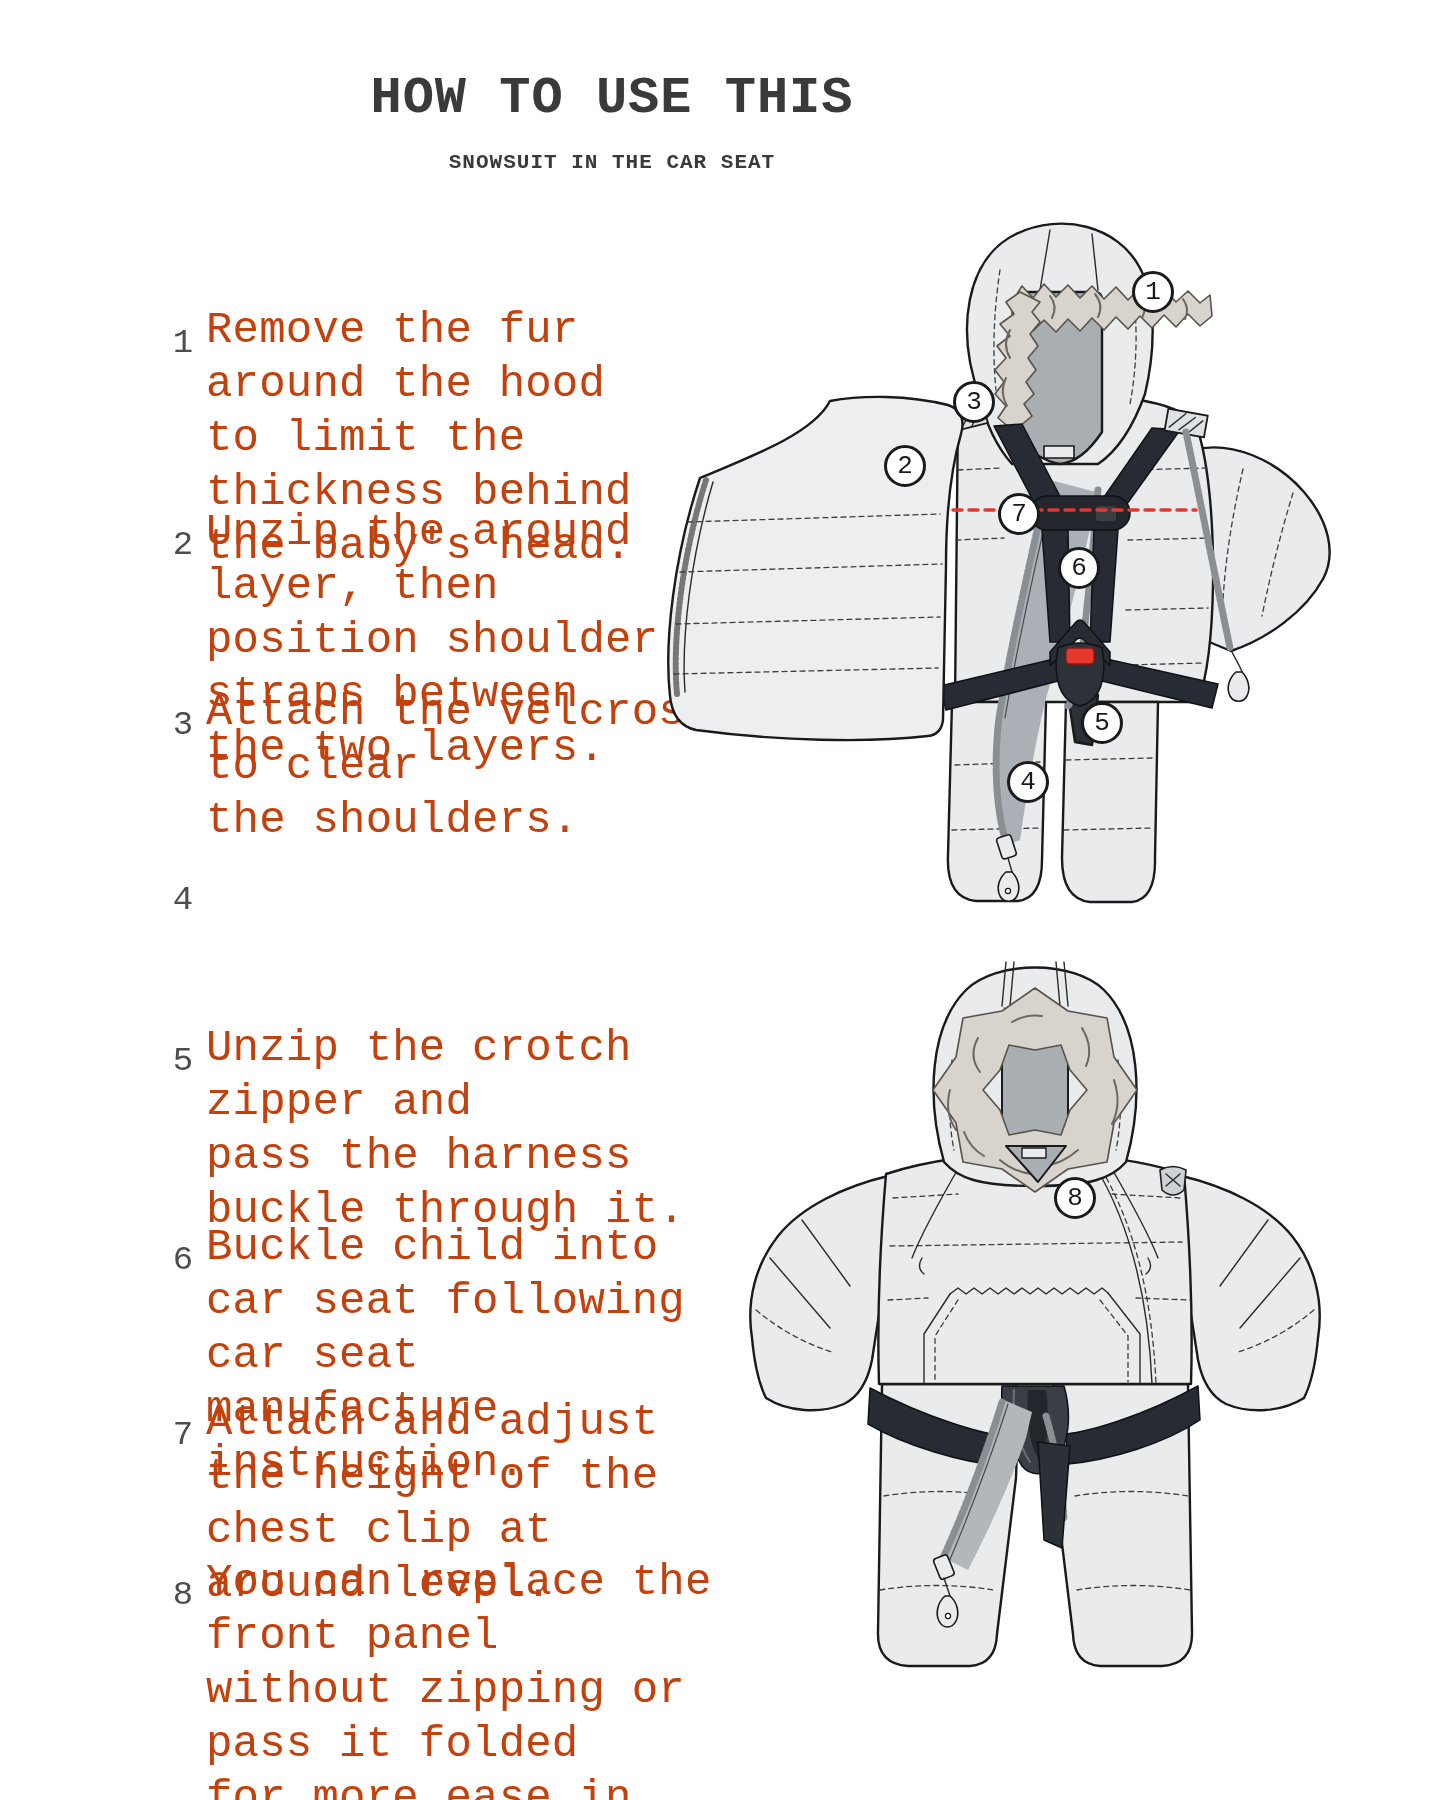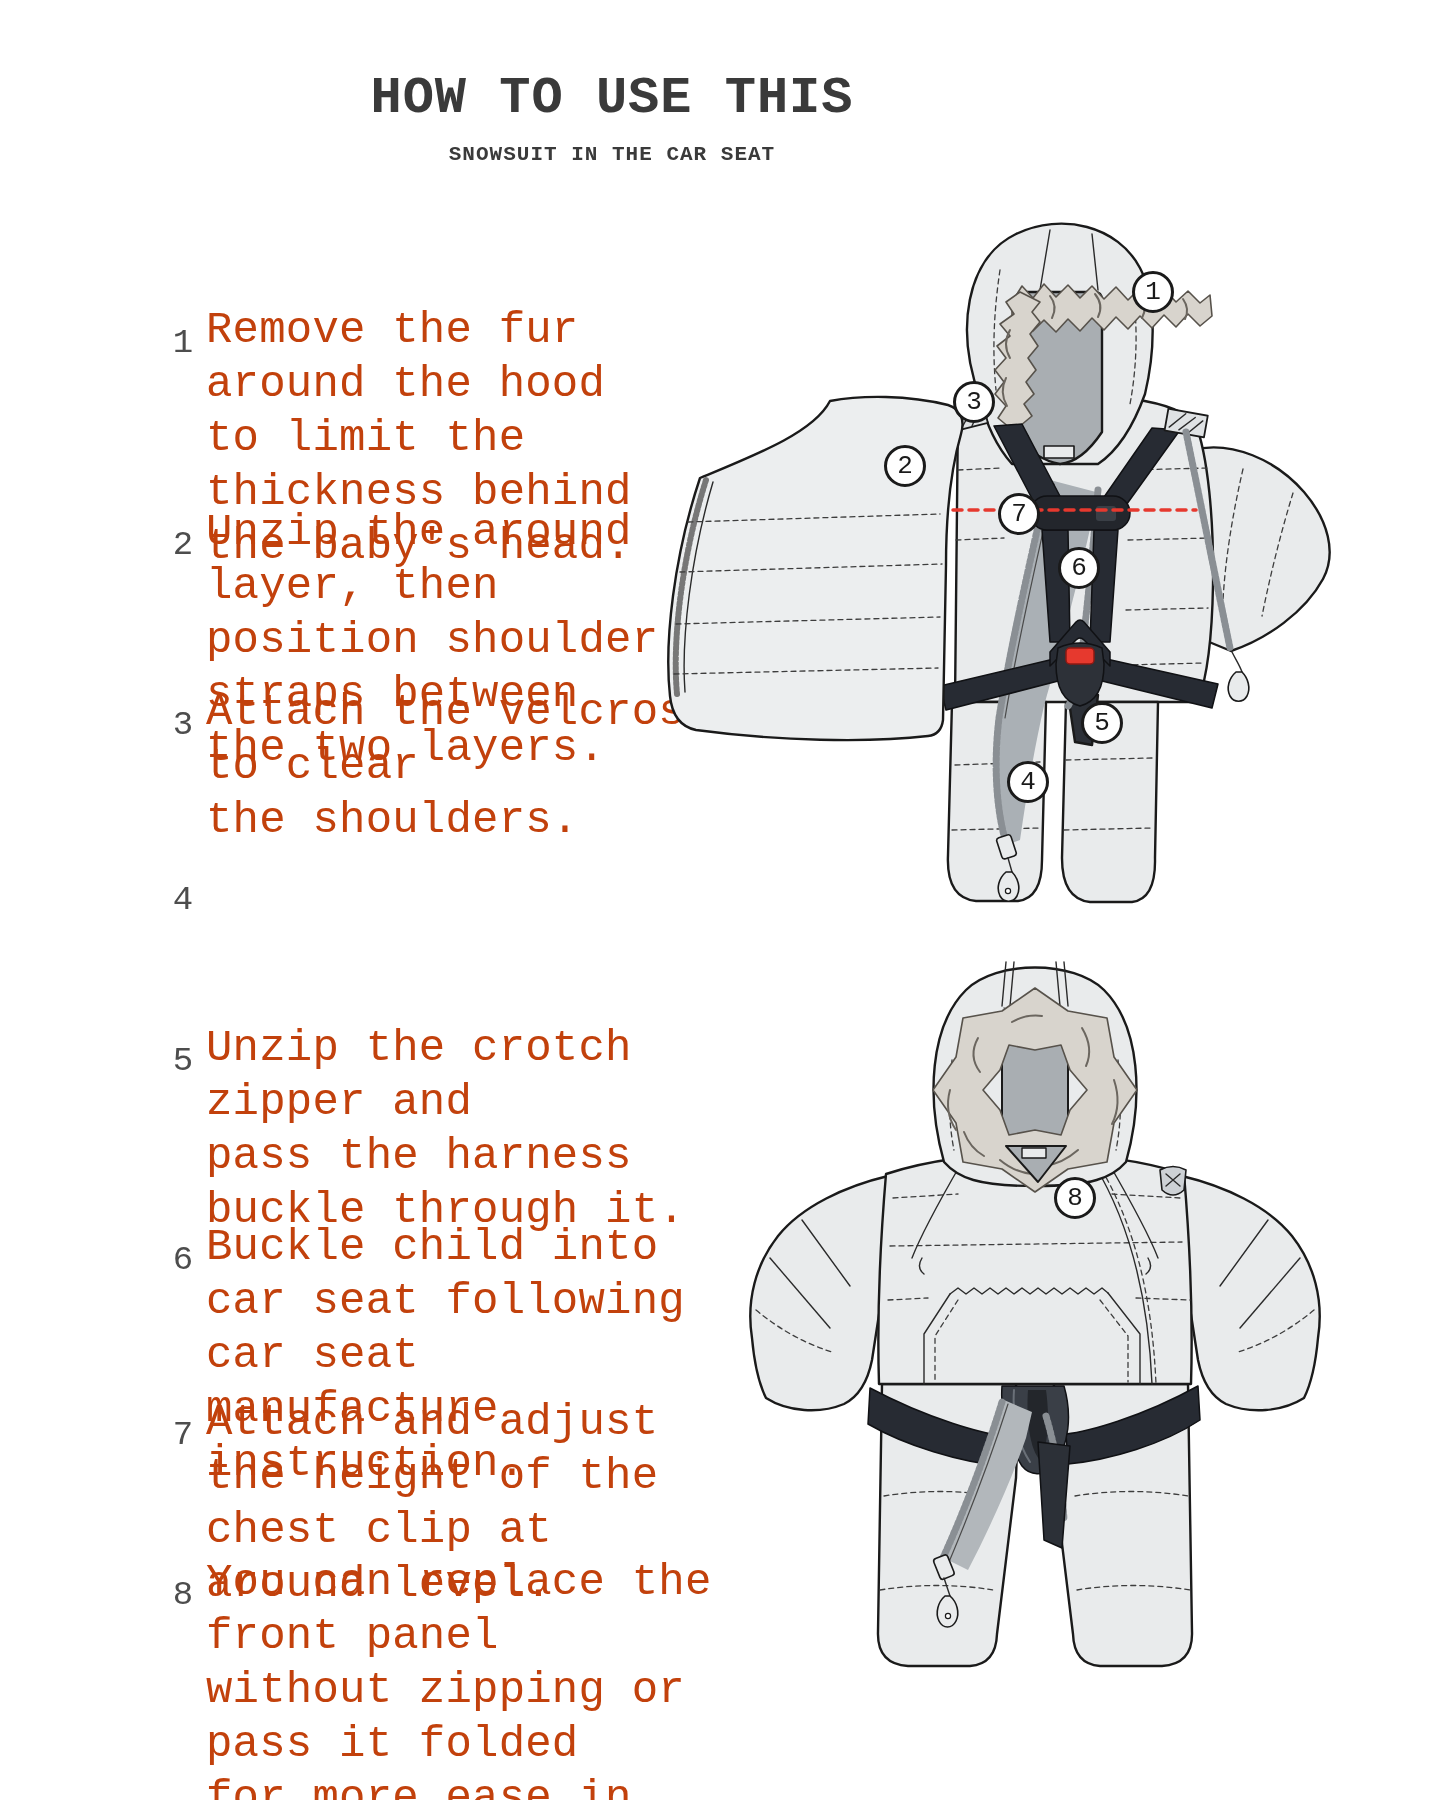--- a/index.html
+++ b/index.html
@@ -5,21 +5,21 @@
   html,body{margin:0;padding:0;background:#ffffff;}
   .canvas{
     position:relative;width:1440px;height:1800px;background:#ffffff;
     font-family:Liberation Mono, monospace;overflow:hidden;padding-left:34px;
   }
   .header{position:absolute;top:72px;left:0;width:1224px;text-align:center;}
   .page-title{
     font-size:52px;font-weight:700;letter-spacing:1px;color:#3a3a3a;line-height:1.05;
   }
   .page-subtitle{
-    margin-top:16px;font-size:21px;font-weight:700;letter-spacing:1px;color:#3a3a3a;
+    margin-top:24px;font-size:21px;font-weight:700;letter-spacing:1px;color:#3a3a3a;
   }
   .step{position:absolute;left:160px;display:flex;}
   .step-num{
     width:46px;flex:0 0 46px;text-align:center;font-size:34px;color:#4d4d4d;
   }
   .step-num.mid{padding-top:21px;}
   .step-text{
     font-size:44px;line-height:54px;color:#c2410c;letter-spacing:0.2px;
     white-space:pre-line;max-width:520px;
   }

